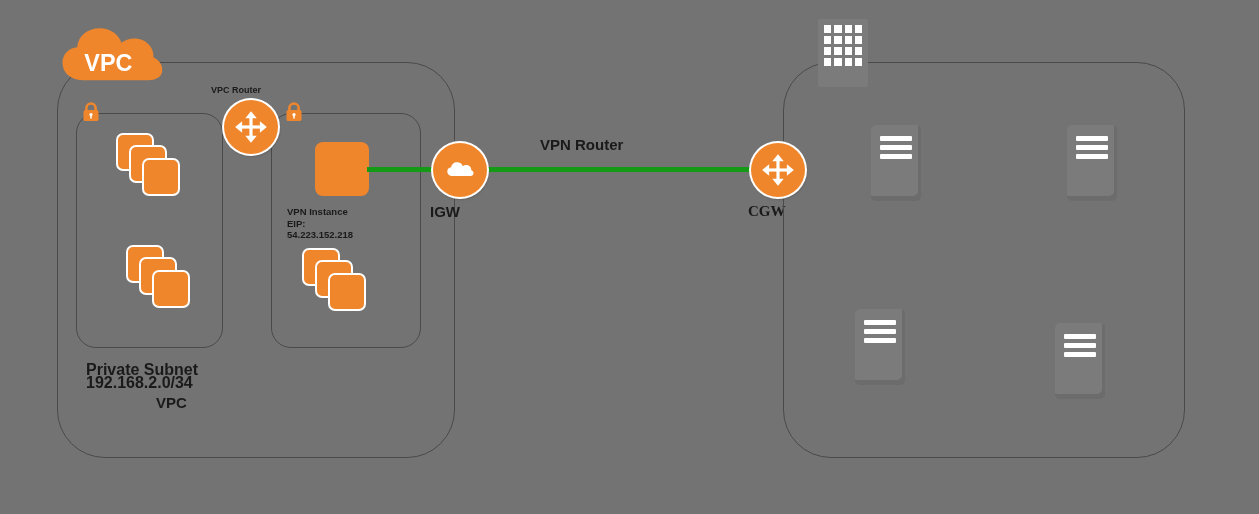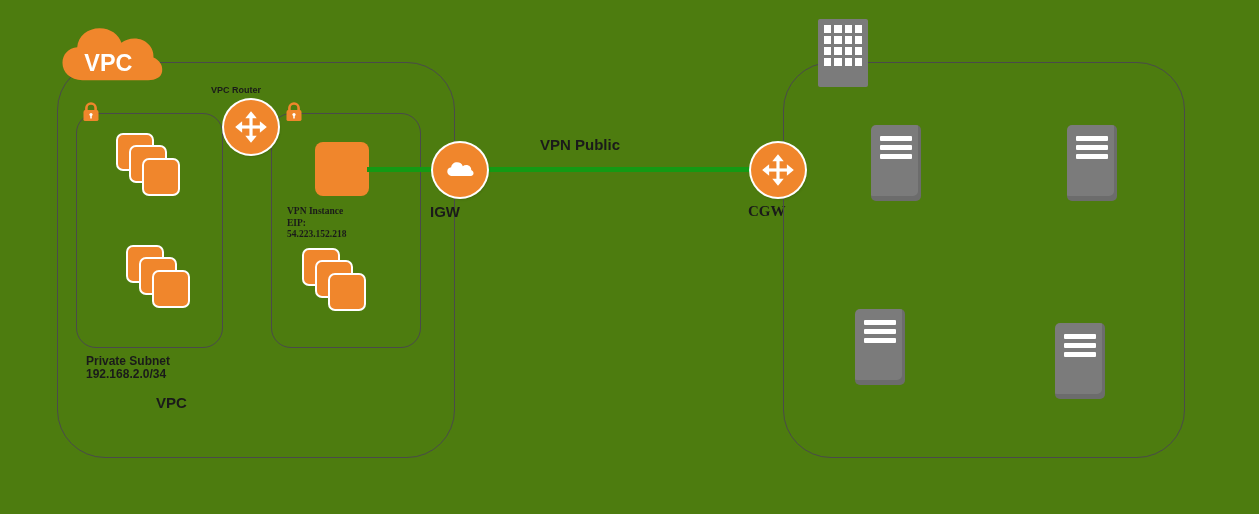--- a/index.html
+++ b/index.html
@@ -1,27 +1,27 @@
 <!DOCTYPE html>
 <html style="--orange: #F0862C; --green: #149A14; --gray: #7B7B7B; --border: #4A4A4A;"><head>
 <meta charset="utf-8">
 <style>
   * { margin:0; padding:0; box-sizing:border-box; }
   html,body { background:#fff; }
   #canvas {
-    position:relative; width:1259px; height:514px; background:#4d7c0f;
+    position:relative; width:1259px; height:514px; background:#737373;
     font-family:"Liberation Sans", sans-serif; color:#1a1a1a; overflow:hidden;
   }
   svg text { font-family:"Liberation Sans", sans-serif; }
 
   
   .big-box { position:absolute; border:1.5px solid var(--border,#4a4a4a); border-radius:48px; }
   #vpc-box { left:57px; top:62px; width:398px; height:396px; }
   #dc-box  { left:783px; top:62px; width:402px; height:396px; }
-  .subnet  { position:absolute; border:1.5px solid var(--border,#4a4a4a); border-radius:20px;font-family:Liberation Serif, serif; }
+  .subnet  { position:absolute; border:1.5px solid var(--border,#4a4a4a); border-radius:20px; }
   #private-subnet { left:18px; top:50px; width:147px; height:235px; }
   #public-subnet  { left:213px; top:50px; width:150px; height:235px; }
 
   
   #vpc-cloud { position:absolute; left:1px; top:-42px; width:104px; height:68px; }
 
   
   .node { position:absolute; width:54px; height:54px; border-radius:50%;
           background:var(--orange,#F0862C);
           box-shadow:0 0 0 2px #fff, 1px 2px 3px rgba(0,0,0,.25); z-index:3; }
@@ -45,21 +45,21 @@
   #stack-a { left:39px; top:19px; }
   #stack-b { left:49px; top:131px; }
   #stack-c { left:30px; top:134px; }
   .vpn-sq { position:absolute; left:43px; top:28px; width:54px; height:54px;
             border-radius:8px; background:var(--orange,#F0862C); }
 
   
   .lbl { position:absolute; text-align:left; font-weight:bold; color:#1a1a1a; }
   #router-label { left:153px; top:22px; width:80px; font-size:9px; }
   #vpn-inst-label { left:15px; top:92px; width:110px; font-size:9.5px; line-height:11.5px; }
-  .caption { font-size:12px; line-height:13px; }
+  .caption { font-size:16px; line-height:13px;margin-top:8px; }
   #private-caption { left:28px; top:292px; width:125px; }
   #public-caption  { left:221px; top:292px; width:125px; }
   #vpc-footer { left:98px; top:330px; width:200px; font-size:15px; line-height:20px; }
   #tunnel-label { left:540px; top:136px; width:150px; font-size:15px; z-index:2; }
   #igw-label { left:430px; top:203px; width:60px; font-size:15px; }
   #cgw-label { left:748px; top:203px; width:60px; font-size:15px;font-family:Liberation Serif, serif; }
   #dc-header { left:60px; top:8px; width:260px; font-size:15px; line-height:21px; }
 
   
   .line { position:absolute; left:367px; top:167px; width:411px; height:5px;
@@ -152,21 +152,21 @@
       <div>Private Subnet</div>
       <div>192.168.2.0/34</div>
     </div>
 
     <div class="lbl" id="vpc-footer">
       <div>VPC</div>
     </div>
   </div>
 
   <div class="line"></div>
-  <div class="lbl" id="tunnel-label">VPN Public</div>
+  <div class="lbl" id="tunnel-label">VPN Router</div>
 
   <div class="node" id="igw-node">
     <svg viewBox="0 0 60 60">
       <path fill="#ffffff" transform="translate(8.5,15) scale(0.36)" d="M27 68 C13 68 4 59 4 48 C4 38 11 31 21 30 C22 17 33 8 47 8 C59 8 69 15 72 25 C76 22 81 20 87 20 C100 20 110 30 109 42 C116 45 120 51 119 58 C118 65 111 68 103 68 Z"></path>
     </svg>
   </div>
   <div class="lbl" id="igw-label">IGW</div>
 
   <div class="node" id="cgw-node">
     <svg viewBox="0 0 60 60">

